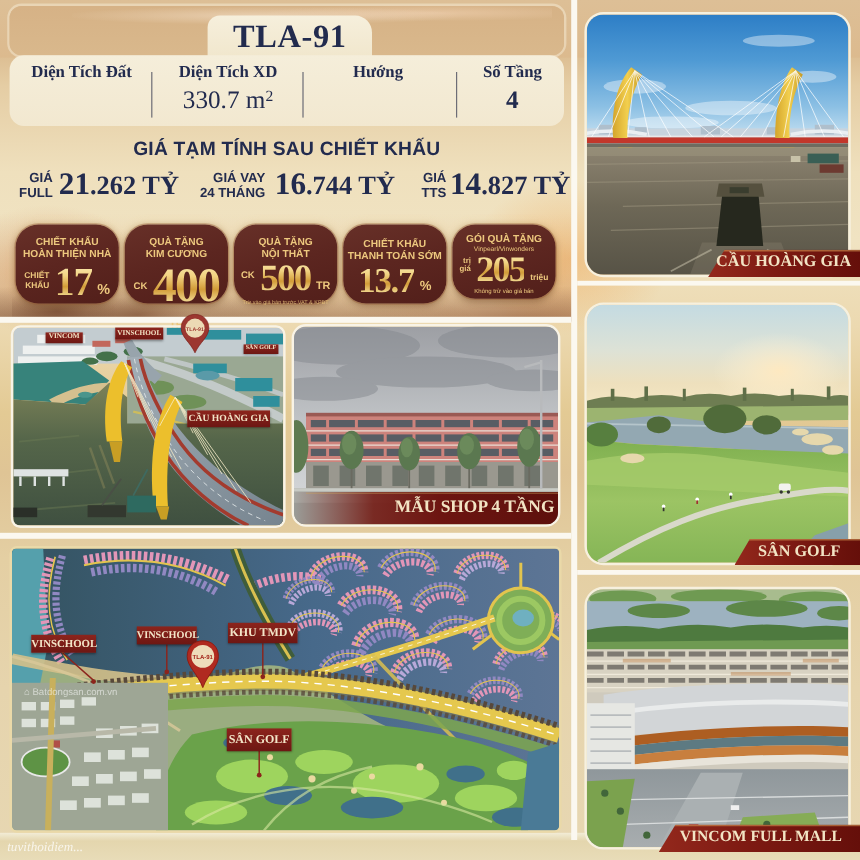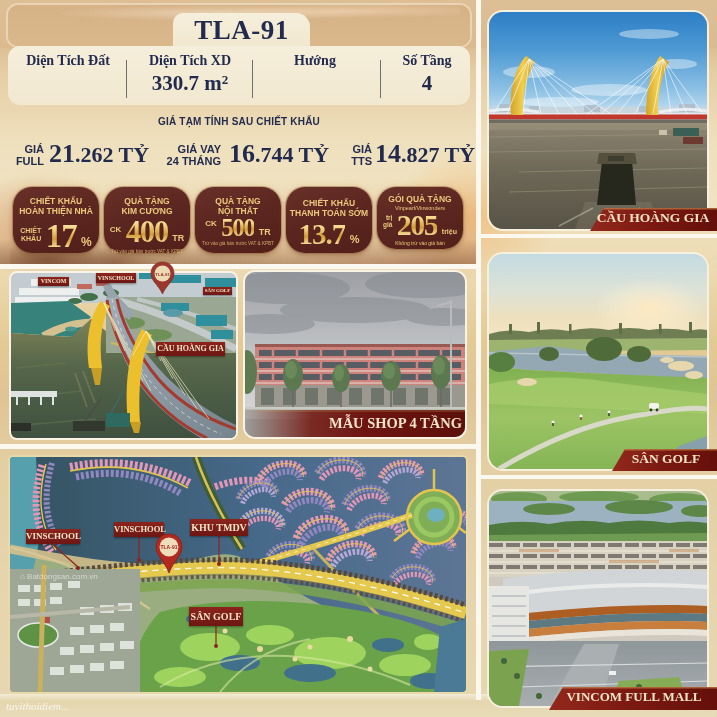--- a/index.html
+++ b/index.html
@@ -48,37 +48,37 @@
 <div class="abs" style="left:8px;top:46px;width:462px;height:59px;background:linear-gradient(180deg,#f5eeda,#f2e8d0);border-radius:12px;"></div>
 
 <div class="abs navy" style="left:12px;top:53px;width:112px;text-align:center;">
   <div class="serif" style="font-size:14px;font-weight:bold;">Diện Tích Đất</div>
 </div>
 
 <div class="abs" style="left:126px;top:60px;width:1px;height:38px;background:#6d6d76;"></div>
 
 <div class="abs navy" style="left:131px;top:53px;width:118px;text-align:center;">
   <div class="serif" style="font-size:14px;font-weight:bold;">Diện Tích XD</div>
-  <div class="serif" style="font-size:21px;font-weight:bold;margin-top:2px;">330.7 m<span style="font-size:13px;vertical-align:6px;">2</span></div>
+  <div class="serif" style="font-size:21px;font-weight:normal;margin-top:2px;">330.7 m<span style="font-size:13px;vertical-align:6px;">2</span></div>
 </div>
 
 <div class="abs" style="left:252px;top:60px;width:1px;height:38px;background:#6d6d76;"></div>
 
 <div class="abs navy" style="left:256px;top:53px;width:118px;text-align:center;">
   <div class="serif" style="font-size:14px;font-weight:bold;">Hướng</div>
 </div>
 
 <div class="abs" style="left:380px;top:60px;width:1px;height:38px;background:#6d6d76;"></div>
 
 <div class="abs navy" style="left:384px;top:53px;width:86px;text-align:center;">
   <div class="serif" style="font-size:14px;font-weight:bold;">Số Tầng</div>
   <div class="serif" style="font-size:21px;font-weight:bold;margin-top:2px;">4</div>
 </div>
 
-<div class="abs navy" style="left:0;top:116px;width:478px;text-align:center;font-size:10px;font-weight:bold;letter-spacing:.2px;">GIÁ TẠM TÍNH SAU CHIẾT KHẤU</div>
+<div class="abs navy" style="left:0;top:116px;width:478px;text-align:center;font-size:16px;font-weight:bold;letter-spacing:.2px;">GIÁ TẠM TÍNH SAU CHIẾT KHẤU</div>
 
 <div class="abs navy" style="left:0px;top:143px;width:44px;text-align:right;font-size:11px;font-weight:bold;line-height:12px;">GIÁ<br>FULL</div>
 
 <div class="abs serif navy" style="left:49px;top:139px;width:145px;font-size:26px;font-weight:bold;">21<span style="font-size:22px;">.262 TỶ</span></div>
 
 <div class="abs navy" style="left:155px;top:143px;width:66px;text-align:right;font-size:11px;font-weight:bold;line-height:12px;">GIÁ VAY<br>24 THÁNG</div>
 
 <div class="abs serif navy" style="left:229px;top:139px;width:145px;font-size:26px;font-weight:bold;">16<span style="font-size:22px;">.744 TỶ</span></div>
 
 <div class="abs navy" style="left:340px;top:143px;width:32px;text-align:right;font-size:11px;font-weight:bold;line-height:12px;">GIÁ<br>TTS</div>
@@ -91,31 +91,31 @@
     <span class="gold" style="font-size:7px;font-weight:bold;line-height:8px;display:inline-block;text-align:right;vertical-align:6px;">CHIẾT<br>KHẤU</span>
     <span class="serif goldgrad" style="font-size:33px;font-weight:bold;letter-spacing:-1px;">17</span>
     <span class="gold" style="font-size:12px;font-weight:bold;vertical-align:1px;">%</span>
   </div>
 </div>
 
 <div class="redbox abs" style="left:104px;top:187px;width:86px;height:66px;">
   <div class="gold" style="margin-top:9px;text-align:center;font-size:8.5px;font-weight:bold;line-height:10px;">QUÀ TẶNG<br>KIM CƯƠNG</div>
   <div style="text-align:center;margin-top:-2px;">
     <span class="gold" style="font-size:8px;font-weight:bold;vertical-align:10px;">CK</span>
-    <span class="serif goldgrad" style="font-size:31px;font-weight:bold;letter-spacing:-1.5px;">400</span>
+    <span class="serif goldgrad" style="font-size:40px;font-weight:bold;letter-spacing:-1.5px;">400</span>
     <span class="gold" style="font-size:9px;font-weight:bold;vertical-align:1px;">TR</span>
   </div>
   <div class="gold" style="text-align:center;font-size:4.6px;margin-top:-1px;opacity:.8;">Trừ vào giá bán trước VAT &amp; KPBT</div>
 </div>
 
 <div class="redbox abs" style="left:195px;top:187px;width:86px;height:66px;">
   <div class="gold" style="margin-top:9px;text-align:center;font-size:8.5px;font-weight:bold;line-height:10px;">QUÀ TẶNG<br>NỘI THẤT</div>
   <div style="text-align:center;margin-top:-2px;">
     <span class="gold" style="font-size:8px;font-weight:bold;vertical-align:10px;">CK</span>
-    <span class="serif goldgrad" style="font-size:25px;font-weight:bold;letter-spacing:-1.5px;margin-top:46px;">500</span>
+    <span class="serif goldgrad" style="font-size:31px;font-weight:bold;letter-spacing:-1.5px;margin-top:46px;">500</span>
     <span class="gold" style="font-size:9px;font-weight:bold;vertical-align:1px;">TR</span>
   </div>
   <div class="gold" style="text-align:center;font-size:4.6px;margin-top:-1px;opacity:.8;">Trừ vào giá bán trước VAT &amp; KPBT</div>
 </div>
 
 <div class="redbox abs" style="left:286px;top:187px;width:86px;height:66px;">
   <div class="gold" style="margin-top:11px;text-align:center;font-size:8.5px;font-weight:bold;line-height:10px;">CHIẾT KHẤU<br>THANH TOÁN SỚM</div>
   <div style="text-align:center;margin-top:0px;">
     <span class="serif goldgrad" style="font-size:29px;font-weight:bold;letter-spacing:-1px;">13.7</span>
     <span class="gold" style="font-size:11px;font-weight:bold;vertical-align:1px;">%</span>

